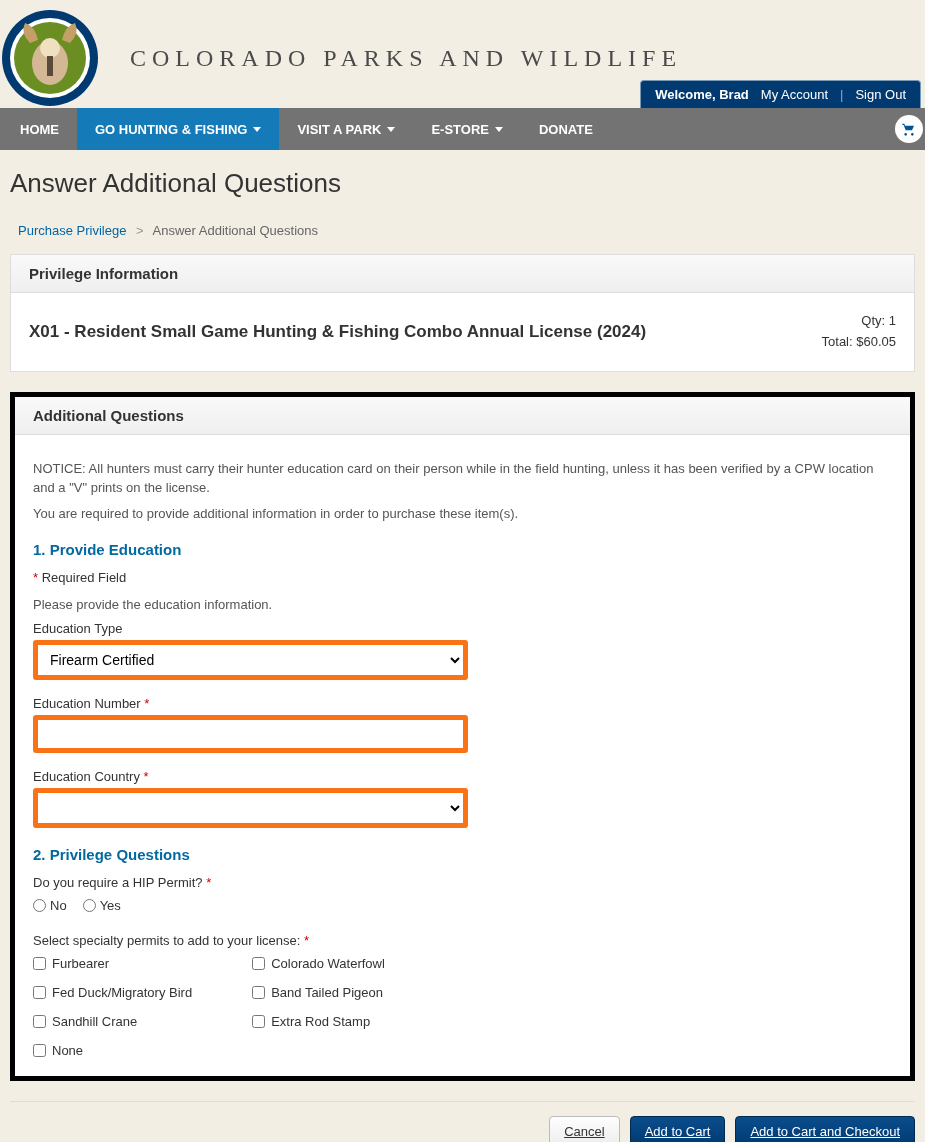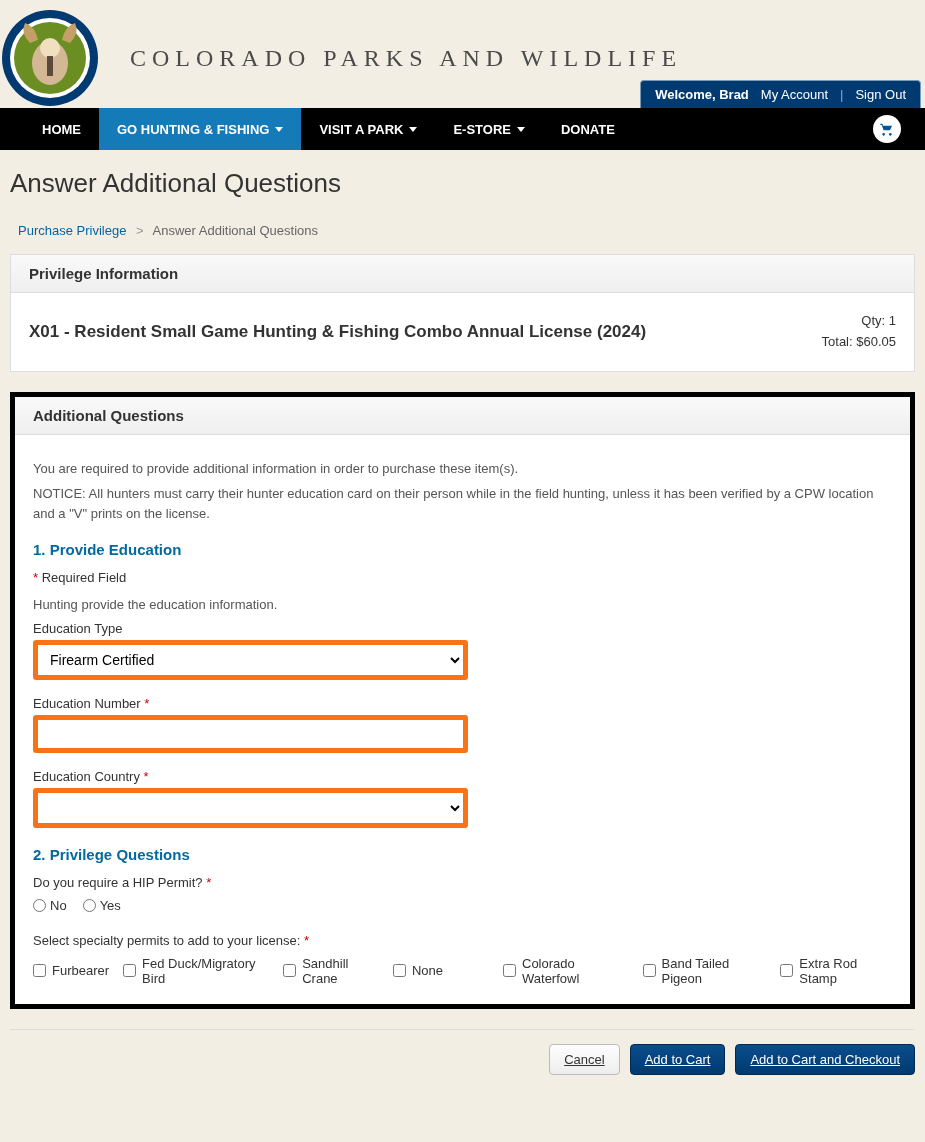--- a/index.html
+++ b/index.html
@@ -5,21 +5,21 @@
   * { box-sizing: border-box; margin: 0; padding: 0; }
   body { font-family: "Trebuchet MS", "Lucida Grande", Tahoma, sans-serif; background: #f3eee4; color: #333; font-size: 14px; width: 925px; }
   .header { display: flex; align-items: center; padding: 8px 10px 0 0; position: relative; background: #f3eee4; }
   .logo { width: 100px; height: 100px; }
   .logo svg { width: 100%; height: 100%; }
   .site-title { font-family: Georgia, serif; font-size: 24px; letter-spacing: 6px; color: #4a4a4a; margin-left: 30px; font-weight: normal; }
   .account-bar { position: absolute; right: 4px; bottom: 0; background: #003a70; border: 1px solid #7a9bb8; border-bottom: none; border-radius: 4px 4px 0 0; padding: 6px 14px; color: #fff; font-size: 13px; display: flex; gap: 12px; align-items: center; }
   .account-bar .welcome { font-weight: bold; }
   .account-bar a { color: #fff; text-decoration: none; cursor: pointer; }
   .account-bar .divider { color: #8fa9c3; }
-  .nav { background: #000000; display: flex; align-items: center; height: 42px; padding: 0 24px; }
+  .nav { background: #737373; display: flex; align-items: center; height: 42px; padding: 0 2px; }
   .nav-item { color: #fff; font-weight: bold; font-size: 13px; padding: 0 18px; height: 42px; display: flex; align-items: center; gap: 6px; cursor: pointer; }
   .nav-item.active { background: #147ab8; }
   .caret { width: 0; height: 0; border-left: 4px solid transparent; border-right: 4px solid transparent; border-top: 5px solid #fff; }
   .cart { margin-left: auto; width: 28px; height: 28px; background: #fff; border-radius: 50%; display: flex; align-items: center; justify-content: center; cursor: pointer; }
   .page-title { font-family: "Trebuchet MS", sans-serif; font-size: 26px; color: #333; padding: 18px 10px 8px 10px; font-weight: normal; }
   .breadcrumb { padding: 16px 18px; font-size: 13px; color: #666; }
   .breadcrumb a { color: #0066a4; text-decoration: none; cursor: pointer; }
   .breadcrumb .sep { margin: 0 6px; color: #999; }
   .panel { border: 1px solid #ddd; background: #fff; margin: 0 10px 20px 10px; }
   .panel-header { background: linear-gradient(#f9f9f9,#efefef); border-bottom: 1px solid #ddd; padding: 10px 18px; font-weight: bold; color: #333; font-size: 15px; }
@@ -32,21 +32,21 @@
   .notice { color: #555; font-size: 13px; margin: 6px 0; line-height: 1.5; }
   .req-note { color: #333; font-size: 13px; margin: 10px 0; }
   .req-note .star, .label .star, .q .star { color: #c00; }
   .field { margin-bottom: 16px; }
   .label { display: block; font-size: 13px; color: #333; margin-bottom: 4px; }
   select, input[type=text] { width: 435px; padding: 6px 8px; border: 5px solid #f97316; border-radius: 3px; font-size: 14px; background: #fff; }
   .q { font-size: 13px; color: #333; margin: 10px 0 8px 0; }
   .radios { display: flex; gap: 16px; font-size: 13px; margin-bottom: 20px; }
   .radios label { display: flex; align-items: center; gap: 4px; cursor: pointer; }
   .checkbox-grid { display: flex; gap: 60px; }
-  .checkbox-col { display: flex; flex-direction: row; gap: 14px; font-size: 13px; }
+  .checkbox-col { display: flex; flex-direction: column; gap: 14px; font-size: 13px; }
   .checkbox-col label { display: flex; align-items: center; gap: 6px; cursor: pointer; }
   .actions { border-top: 1px solid #ddd; margin: 0 10px; padding: 14px 0 20px 0; display: flex; justify-content: flex-end; gap: 10px; }
   .btn { padding: 7px 14px; border-radius: 4px; font-size: 13px; cursor: pointer; border: 1px solid; }
   .btn-default { background: linear-gradient(#fefefe,#ededed); border-color: #bbb; color: #333; text-decoration: underline; }
   .btn-primary { background: linear-gradient(#0a4d8c,#003a70); border-color: #002a50; color: #fff; text-decoration: underline; }
 </style>
 </head>
 <body>
 
 <div class="header">
@@ -114,26 +114,26 @@
         <div>Qty: 1</div>
         <div>Total: $60.05</div>
       </div>
     </div>
   </div>
 </div>
 
 <div class="questions-wrap">
   <div class="panel-header">Additional Questions</div>
   <div class="panel-body">
+    <p class="notice">NOTICE: All hunters must carry their hunter education card on their person while in the field hunting, unless it has been verified by a CPW location and a "V" prints on the license.</p>
     <p class="notice">You are required to provide additional information in order to purchase these item(s).</p>
-    <p class="notice">NOTICE: All hunters must carry their hunter education card on their person while in the field hunting, unless it has been verified by a CPW location and a "V" prints on the license.</p>
 
     <h3 class="section-title">1. Provide Education</h3>
     <p class="req-note"><span class="star">*</span> <span>Required Field</span></p>
-    <p class="notice">Hunting provide the education information.</p>
+    <p class="notice">Please provide the education information.</p>
 
     <div class="field">
       <label class="label">Education Type</label>
       <select>
         <option>Firearm Certified</option>
       </select>
     </div>
 
     <div class="field">
       <label class="label"><span>Education Number</span> <span class="star">*</span></label>

